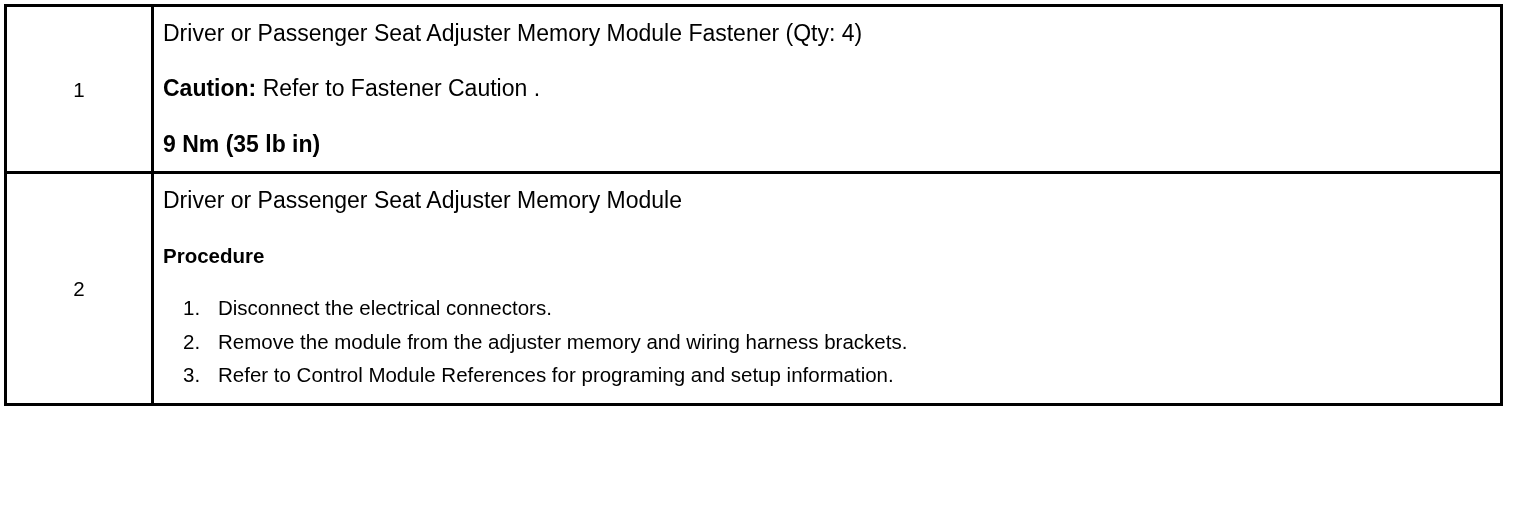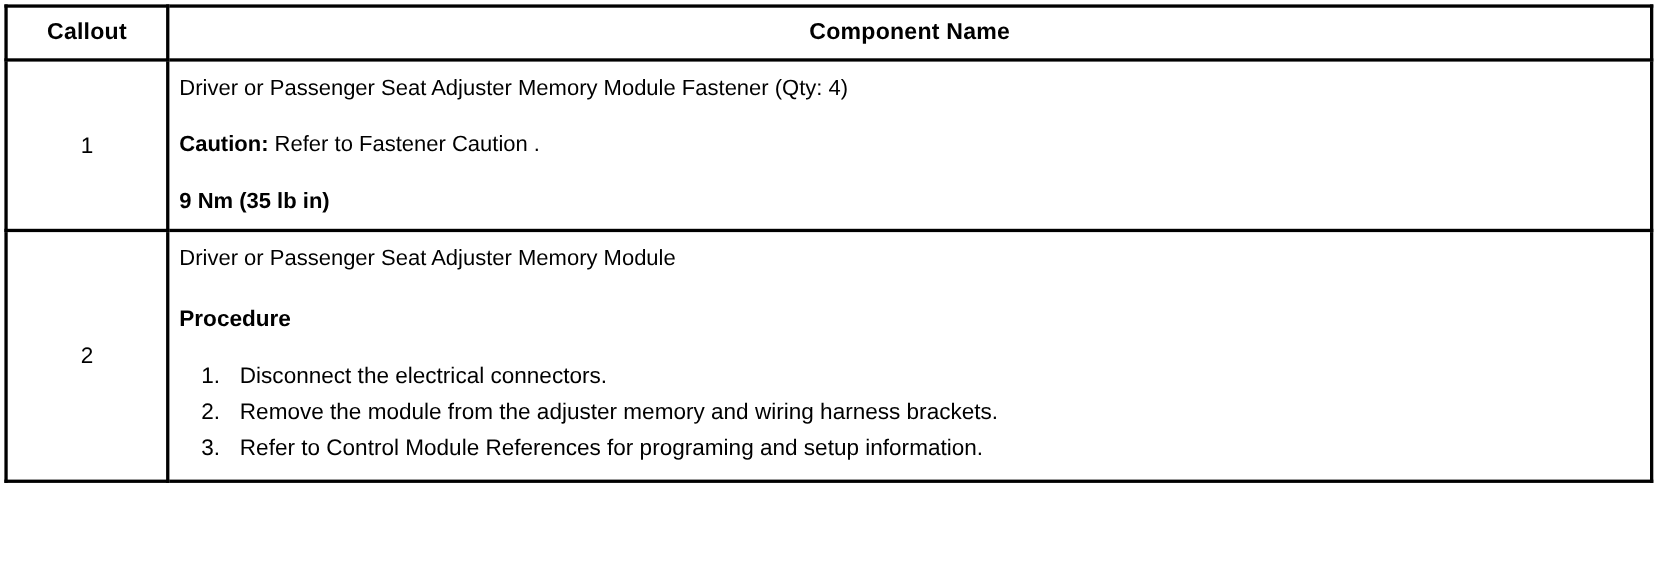--- a/index.html
+++ b/index.html
@@ -84,21 +84,21 @@
     font-size: 20.5px;
     font-weight: normal;
   }
 
   
   td.name-cell {
     padding: 11px 10px 12px 9px;
   }
 
   .line {
-    font-size: 20px;
+    font-size: 23px;
     font-weight: normal;
     white-space: nowrap;
   }
   .line + .line {
     margin-top: 25px;
   }
   .line.bold {
     font-weight: bold;
   }
   .lead-bold {
@@ -137,24 +137,20 @@
 
 <div class="page">
 
   <table class="proc-table">
     <colgroup>
       <col class="col-callout">
       <col class="col-name">
     </colgroup>
     <tbody>
 
-      <tr>
-        <th class="header-cell">Callout</th>
-        <th class="header-cell">Component Name</th>
-      </tr>
 
 
       <tr>
         <td class="callout-cell">1</td>
         <td class="name-cell">
           <div class="line">Driver or Passenger Seat Adjuster Memory Module Fastener (Qty: 4)</div>
           <div class="line"><span class="lead-bold">Caution:</span><span> Refer to Fastener Caution .</span></div>
           <div class="line bold">9 Nm (35 lb in)</div>
         </td>
       </tr>

